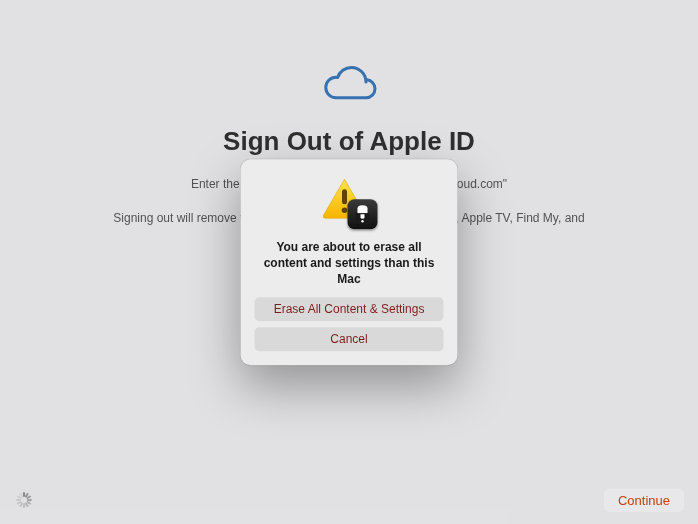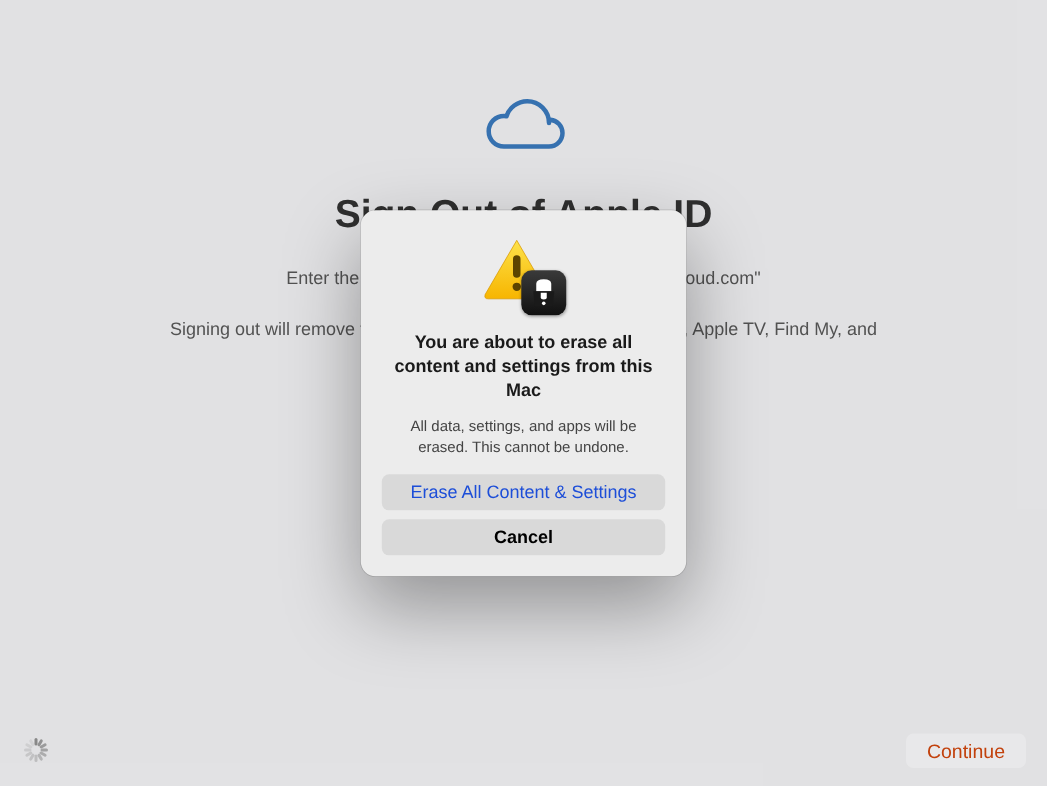--- a/index.html
+++ b/index.html
@@ -138,25 +138,24 @@
       width: 100%;
       border: none;
       border-radius: 5px;
       padding: 5px 0;
       font-size: 12px;
       margin-top: 6px;
       background: #d9d9d9;
       cursor: pointer;
     }
     .modal-btn.destructive {
-      color: #1d4ed8;
+      color: #7f1d1d;
     }
     .modal-btn.cancel {
-      color: #000000;
-      font-weight: bold;
+      color: #7f1d1d;
     }
   </style>
 </head>
 <body>
 
 <div class="bg-content">
   <svg class="cloud-icon" viewBox="0 0 60 42">
     <path d="M47 20c0-8-6.5-14.5-14.5-14.5-6.5 0-12 4.2-13.8 10-0.6-0.1-1.1-0.2-1.7-0.2C11.3 15.3 6.8 19.8 6.8 25.5S11.3 35.7 17 35.7h30c5 0 9-4 9-9 0-4.6-3.5-8.4-8-8.9" fill="none" stroke="#3b7bbf" stroke-width="3" stroke-linecap="round" stroke-linejoin="round"></path>
   </svg>
   <div class="bg-title">Sign Out of Apple ID</div>
@@ -199,17 +198,16 @@
     </svg>
     <div class="app-badge">
       <svg width="18" height="20" viewBox="0 0 18 20">
         <path d="M4 4 Q4 1 9 1 Q14 1 14 4 L14 9 L4 9 Z" fill="#fff"></path>
         <path d="M2 9 L16 9 L15 19 L3 19 Z" fill="#1a1a1a"></path>
         <path d="M7 10 L11 10 L11 13 Q11 14.5 9 14.5 Q7 14.5 7 13 Z" fill="#fff"></path>
         <circle cx="9" cy="17" r="1.2" fill="#fff"></circle>
       </svg>
     </div>
   </div>
-  <div class="modal-title">You are about to erase all content and settings from this Mac</div>
-  <div class="modal-text">All data, settings, and apps will be erased. This cannot be undone.</div>
+  <div class="modal-title">You are about to erase all content and settings than this Mac</div>
   <button class="modal-btn destructive">Erase All Content &amp; Settings</button>
   <button class="modal-btn cancel">Cancel</button>
 </div>
 
 </body></html>

